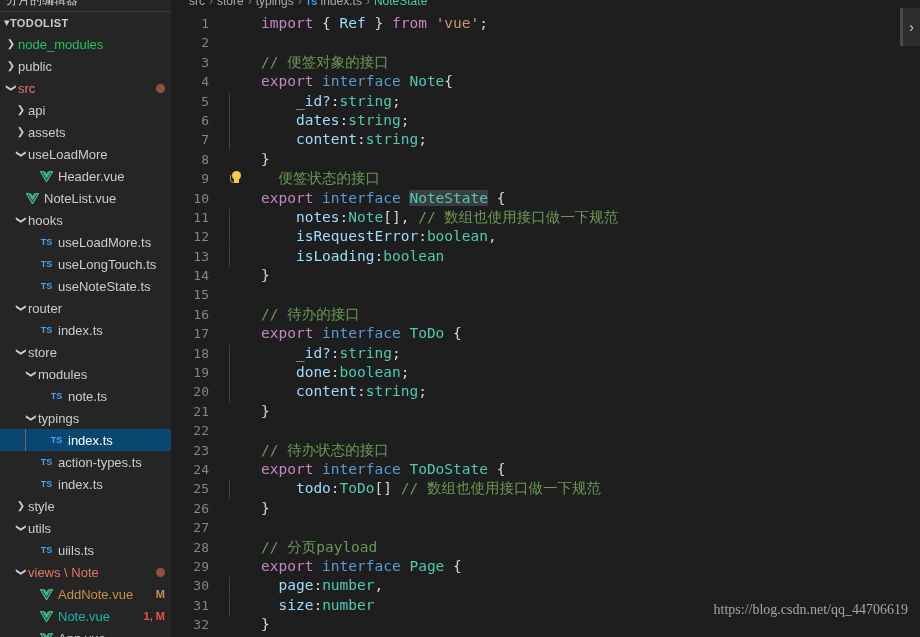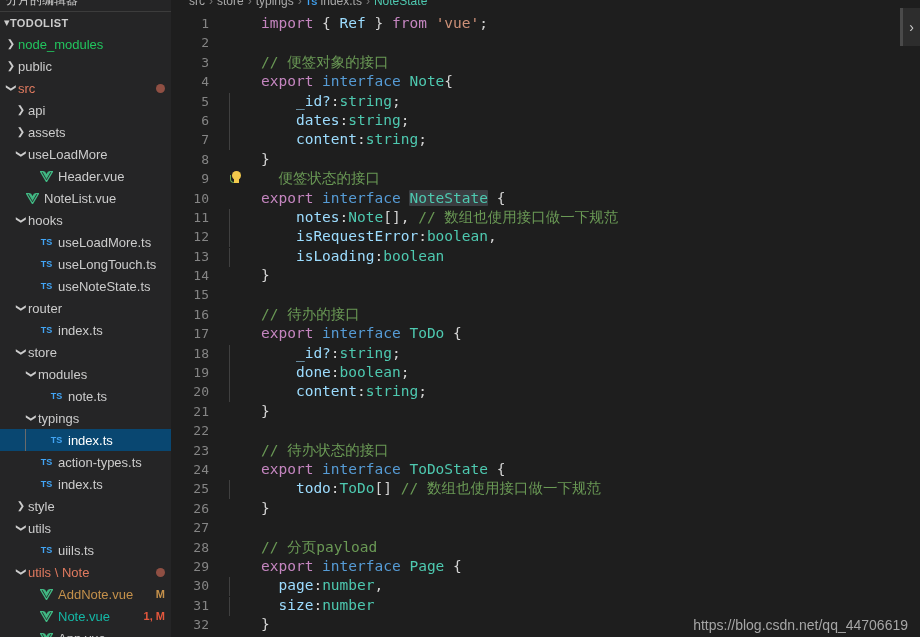--- a/index.html
+++ b/index.html
@@ -180,26 +180,26 @@
     background: #2d2d2d;
     border-left: 3px solid #4a4a4a;
     display: flex; align-items: center; justify-content: center;
     cursor: pointer;
   }
   .right-panel .chev { color: #cccccc; font-size: 14px; line-height: 1; }
 
   
   .watermark {
     position: absolute;
-    right: 12px; bottom: 4px;
+    right: 12px; bottom: 19px;
     color: #b9b9b9;
     font-size: 14px;
     opacity: .88;
     pointer-events: none;
-    font-family: Liberation Sans, sans-serif;
+    font-family: Liberation Serif, serif;
   }
 </style>
 </head>
 <body>
 
 <div class="app">
 
   <div class="sidebar">
     <div class="sidebar-top-cut">
       <span class="cut-inner">分片的编辑器</span>
@@ -326,21 +326,21 @@
           <span class="twisty" style="transform: rotate(90deg); display: inline-block;">❯</span>
           <span class="label">utils</span>
         </div>
         <div class="row" style="padding-left: 24px;">
           <span class="spacer"></span>
           <span class="ficon ts">TS</span>
           <span class="label">uiils.ts</span>
         </div>
         <div class="row" style="padding-left: 14px;">
           <span class="twisty" style="transform: rotate(90deg); display: inline-block;">❯</span>
-          <span class="label" style="color: rgb(224, 122, 95);">utils \ Note</span>
+          <span class="label" style="color: rgb(224, 122, 95);">views \ Note</span>
           <span class="dot"></span>
         </div>
         <div class="row" style="padding-left: 24px;">
           <span class="spacer"></span>
           <span class="ficon vue">
             <svg width="13" height="11" viewBox="0 0 13 11" style="display:block;margin:0 auto;">
               <path d="M0.5,0.5 L3,0.5 L6.5,6.5 L10,0.5 L12.5,0.5 L6.5,10.5 Z" fill="none" stroke="#41b883" stroke-width="1.4"></path>
               <path d="M3.1,0.5 L5,0.5 L6.5,3 L8,0.5 L9.9,0.5 L6.5,6.2 Z" fill="#41b883"></path>
             </svg>
           </span>

